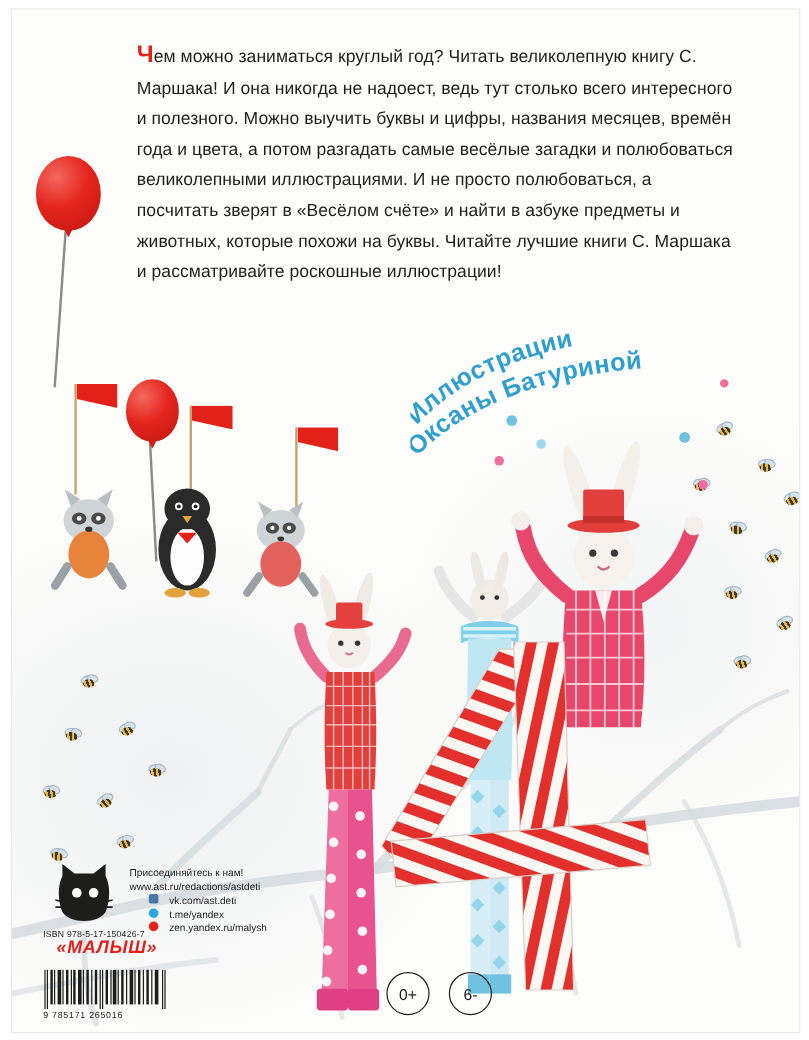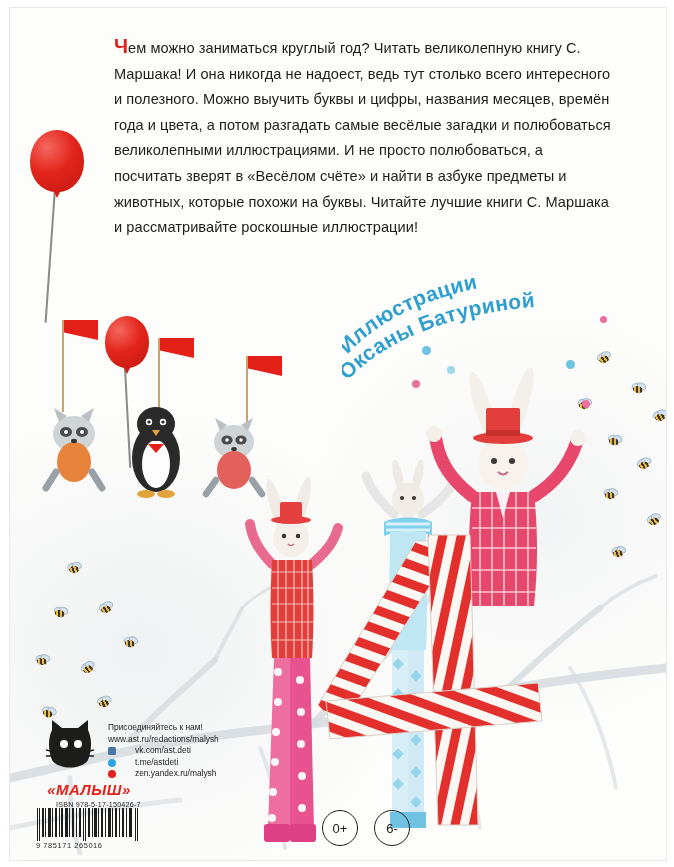--- a/index.html
+++ b/index.html
@@ -174,39 +174,38 @@
   .social {
     position: absolute;
     left: 62px;
     top: 2px;
     width: 200px;
     font-size: 8.4px;
     line-height: 11.6px;
     color: #1d1d1b;
   }
   .social .head { font-weight: normal; }
-  .social .row { display: flex; align-items: center; gap: 19px; }
+  .social .row { display: flex; align-items: flex-start; gap: 9px; margin-left: 16px; }
   .social .ico {
     display: inline-block;
     width: 8px; height: 8px;
     border-radius: 1.5px;
     background: #4a76a8;
     flex: none;
   }
   .social .ico.tg { background: #2ca5e0; border-radius: 50%; }
   .social .ico.ya { background: #e32119; border-radius: 50%; }
 
   .isbn-text {
     position: absolute;
     left: 26px;
-    top: 792px;
+    top: 766px;
     font-size: 7.2px;
     color: #1d1d1b;
     letter-spacing: 0.2px;
-    margin-left: 20px;
   }
   .barcode {
     position: absolute;
     left: 26px;
     top: 800px;
     width: 104px;
     height: 42px;
   }
   .barcode .bars {
     position: absolute;
@@ -570,28 +569,28 @@
         <circle cx="18" cy="24" r="4" fill="#fff"></circle>
         <circle cx="32" cy="24" r="4" fill="#fff"></circle>
         <path d="M0 30 L14 33 M0 36 L14 36 M34 33 L48 30 M34 36 L48 36" stroke="#1d1d1b" stroke-width="1.4"></path>
       </svg>
       <div class="malysh-logo">
         <span class="txt">«МАЛЫШ»</span>
       </div>
 
       <div class="social">
         <div class="head">Присоединяйтесь к нам!</div>
-        <div>www.ast.ru/redactions/malysh</div>
+        <div>www.ast.ru/redactions/astdeti</div>
         <div class="row">
           <span class="ico"></span>
           <span>vk.com/ast.deti</span>
         </div>
         <div class="row">
           <span class="ico tg"></span>
-          <span>t.me/astdeti</span>
+          <span>t.me/yandex</span>
         </div>
         <div class="row">
           <span class="ico ya"></span>
           <span>zen.yandex.ru/malysh</span>
         </div>
       </div>
     </div>
 
     <div class="isbn-text">ISBN 978-5-17-150426-7</div>
     <div class="barcode">

